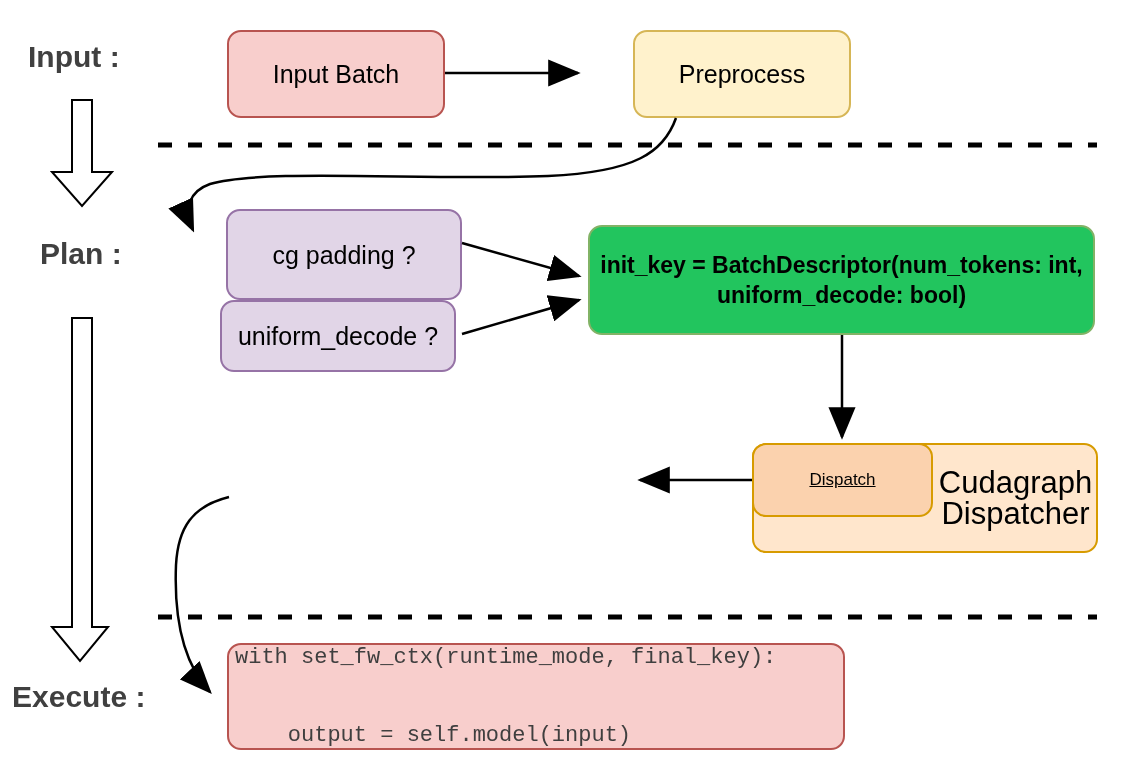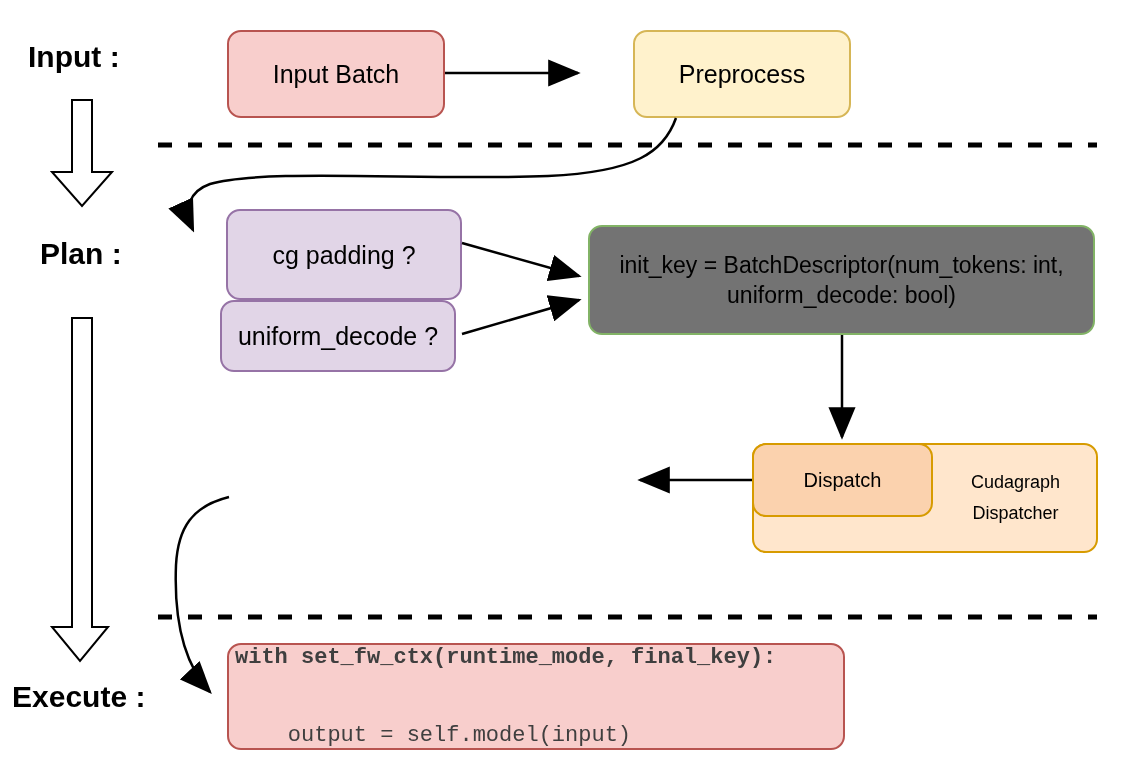--- a/index.html
+++ b/index.html
@@ -1,43 +1,43 @@
 <!DOCTYPE html>
 <html><head>
 <meta charset="utf-8">
 <style>
   html,body{margin:0;padding:0;background:#ffffff;}
   #canvas{
     position:relative;width:1142px;height:770px;background:#ffffff;overflow:hidden;
     font-family:"Liberation Sans",sans-serif;color:#000;
   }
   .section-label{
-    position:absolute;font-weight:bold;font-size:30px;color:#000000;white-space:nowrap;
+    position:absolute;font-weight:bold;font-size:30px;color:#404040;white-space:nowrap;
   }
   .node{
     position:absolute;box-sizing:border-box;border:2px solid #4c1d95;border-radius:14px;
     display:flex;align-items:center;justify-content:center;text-align:center;
     font-size:25px;line-height:1.2;white-space:nowrap;
   }
   .node .stack{display:block;}
   .red    {background:#f8cecc;border-color:#b85450;}
   .yellow {background:#fff2cc;border-color:#d6b656;}
   .purple {background:#e1d5e7;border-color:#9673a6;}
-  .green  {background:#737373;border-color:#82b366;}
+  .green  {background:#22c55e;border-color:#82b366;font-weight:bold;}
   .blue   {background:#dae8fc;border-color:#6c8ebf;}
   .orange-outer{background:#ffe6cc;border-color:#d79b00;}
   .orange-inner{background:#fbd2ae;border-color:#d79b00;}
 
   #init-key-box{font-size:23px;line-height:30px;}
   #runtime-mode-box{font-size:20px;line-height:28px;}
-  #dispatch-box{font-size:20px;}
+  #dispatch-box{font-size:17px;text-decoration:underline;}
   #cudagraph-label{
     position:absolute;left:933px;top:443px;width:165px;height:110px;
     display:flex;align-items:center;justify-content:center;text-align:center;
-    font-size:18px;line-height:31px;
+    font-size:31px;line-height:31px;
   }
   #execute-code-box{
     justify-content:flex-start;text-align:left;padding-left:6px;
     font-family:"Liberation Mono","DejaVu Sans Mono",monospace;
     font-size:22px;line-height:26px;color:#3f3f3f;white-space:pre;
   }
   #arrow-layer{position:absolute;left:0;top:0;width:1142px;height:770px;pointer-events:none;}
 </style>
 </head>
 <body>
@@ -68,21 +68,21 @@
   <div id="cudagraph-label">
     <span class="stack">
       <span style="display:block;">Cudagraph</span>
       <span style="display:block;">Dispatcher</span>
     </span>
   </div>
 
 
   <div class="node red" id="execute-code-box" style="left:227px;top:643px;width:618px;height:107px;">
     <span class="stack">
-      <span style="display:block;font-weight:bold;">with set_fw_ctx(runtime_mode, final_key):</span>
+      <span style="display:block;">with set_fw_ctx(runtime_mode, final_key):</span>
       <span style="display:block;">    output = self.model(input)</span>
     </span>
   </div>
 
   <svg id="arrow-layer" viewBox="0 0 1142 770" xmlns="http://www.w3.org/2000/svg">
     <defs>
       <marker id="arrowhead" viewBox="0 0 12 10" refX="11" refY="5" markerWidth="13" markerHeight="11" orient="auto">
         <path d="M0,0 L12,5 L0,10 z" fill="#000"></path>
       </marker>
     </defs>

